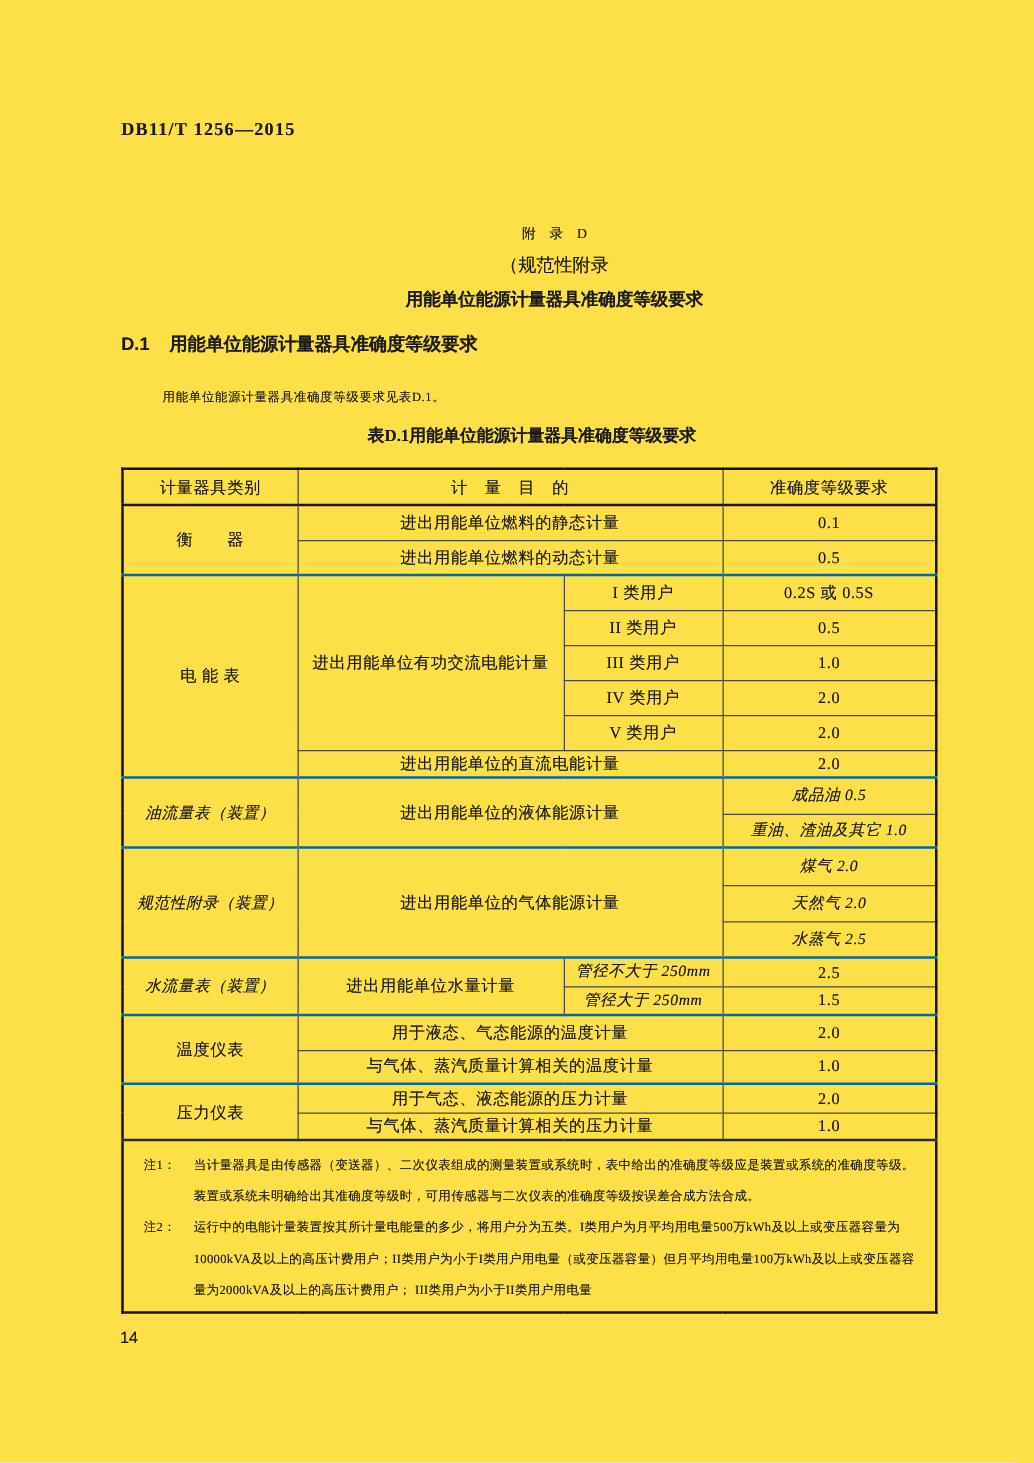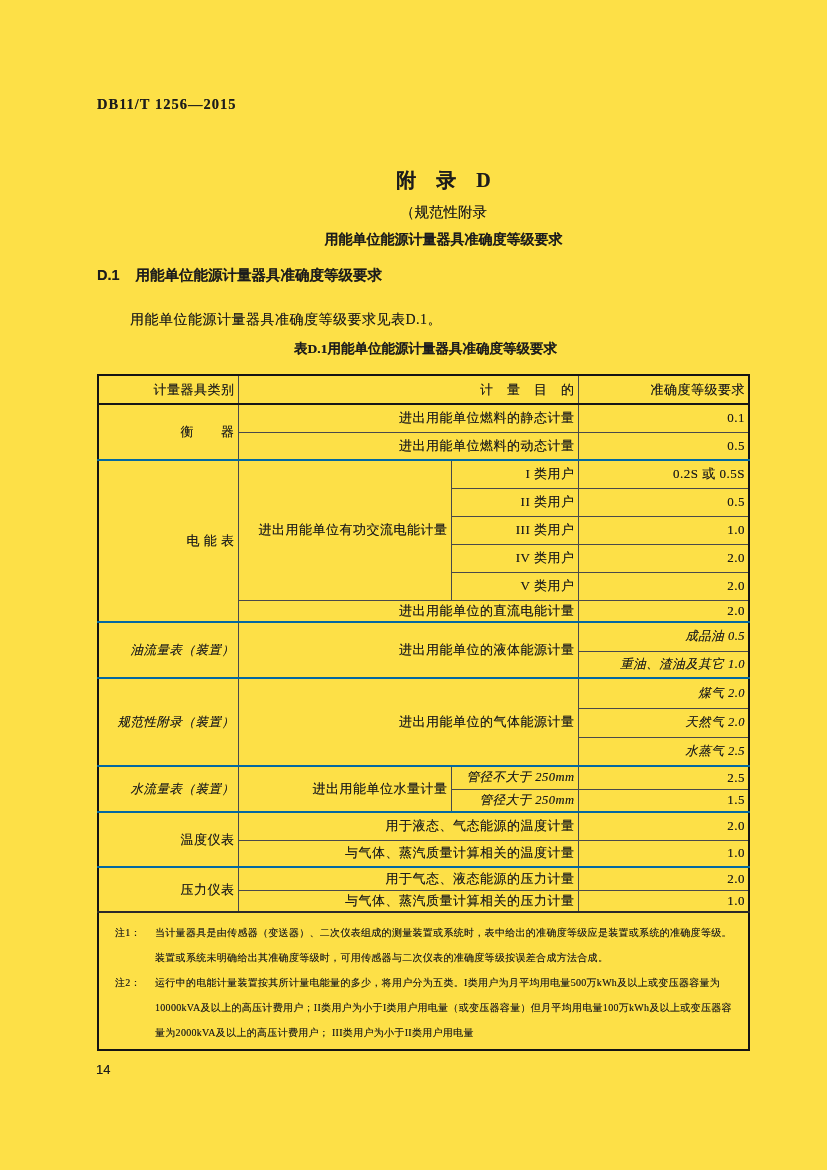--- a/index.html
+++ b/index.html
@@ -5,35 +5,35 @@
   html,body{margin:0;padding:0;background:#e9e9e9;}
   .page{
     position:relative;width:827px;height:1170px;margin:0 auto;
     background:#fde047;overflow:hidden;
     font-family:"Liberation Serif","DejaVu Serif",serif;
     color:#1c1c1c;
     text-shadow:0 0 .4px rgba(20,20,20,.55);
   }
   .doc-num{position:absolute;top:96px;left:97px;font-size:14.5px;font-weight:bold;letter-spacing:1px;}
   .title-block{position:absolute;top:167px;left:60px;width:767px;text-align:center;}
-  .title-1{font-size:20px;font-weight:bold;margin:0 0 9px 0;}
+  .title-1{font-size:11px;font-weight:normal;margin:12px 0 9px 0;}
   .title-2{font-size:14.5px;margin:0 0 9px 0;}
   .title-3{font-size:14px;font-weight:bold;margin:0;}
   .sec-heading{position:absolute;top:266px;left:97px;font-size:14.5px;font-weight:bold;text-align:right;}
   .sec-heading .sec-no{margin-right:16px;font-family:"Liberation Sans","DejaVu Sans",sans-serif;}
-  .body-par{position:absolute;top:311px;left:130px;font-size:14px;letter-spacing:.5px;}
+  .body-par{position:absolute;top:311px;left:130px;font-size:10px;letter-spacing:.5px;}
   .tbl-caption{position:absolute;top:340px;left:12px;width:827px;text-align:center;font-weight:bold;font-size:13.5px;}
   table.dtable{
     position:absolute;top:374px;left:97px;width:651px;
     border-collapse:collapse;table-layout:fixed;
     border:2px solid #141414;
   }
   .dtable td{
     border:1px solid #4a4a4a;
-    text-align:right;vertical-align:middle;
+    text-align:center;vertical-align:middle;
     font-size:13px;padding:0 3px;overflow:hidden;
     letter-spacing:.5px;
   }
   .dtable tr.hdr td{border-bottom:2px solid #161616;font-size:13px;}
   .dtable tr.sec td{border-top:2px solid #0369a1;}
   td.sm{font-size:12.5px;font-style:italic;}
   td.notes-cell{
     border-top:2px solid #2a2a2a;
     text-align:left;vertical-align:top;
     padding:7px 10px 2px 16px;

